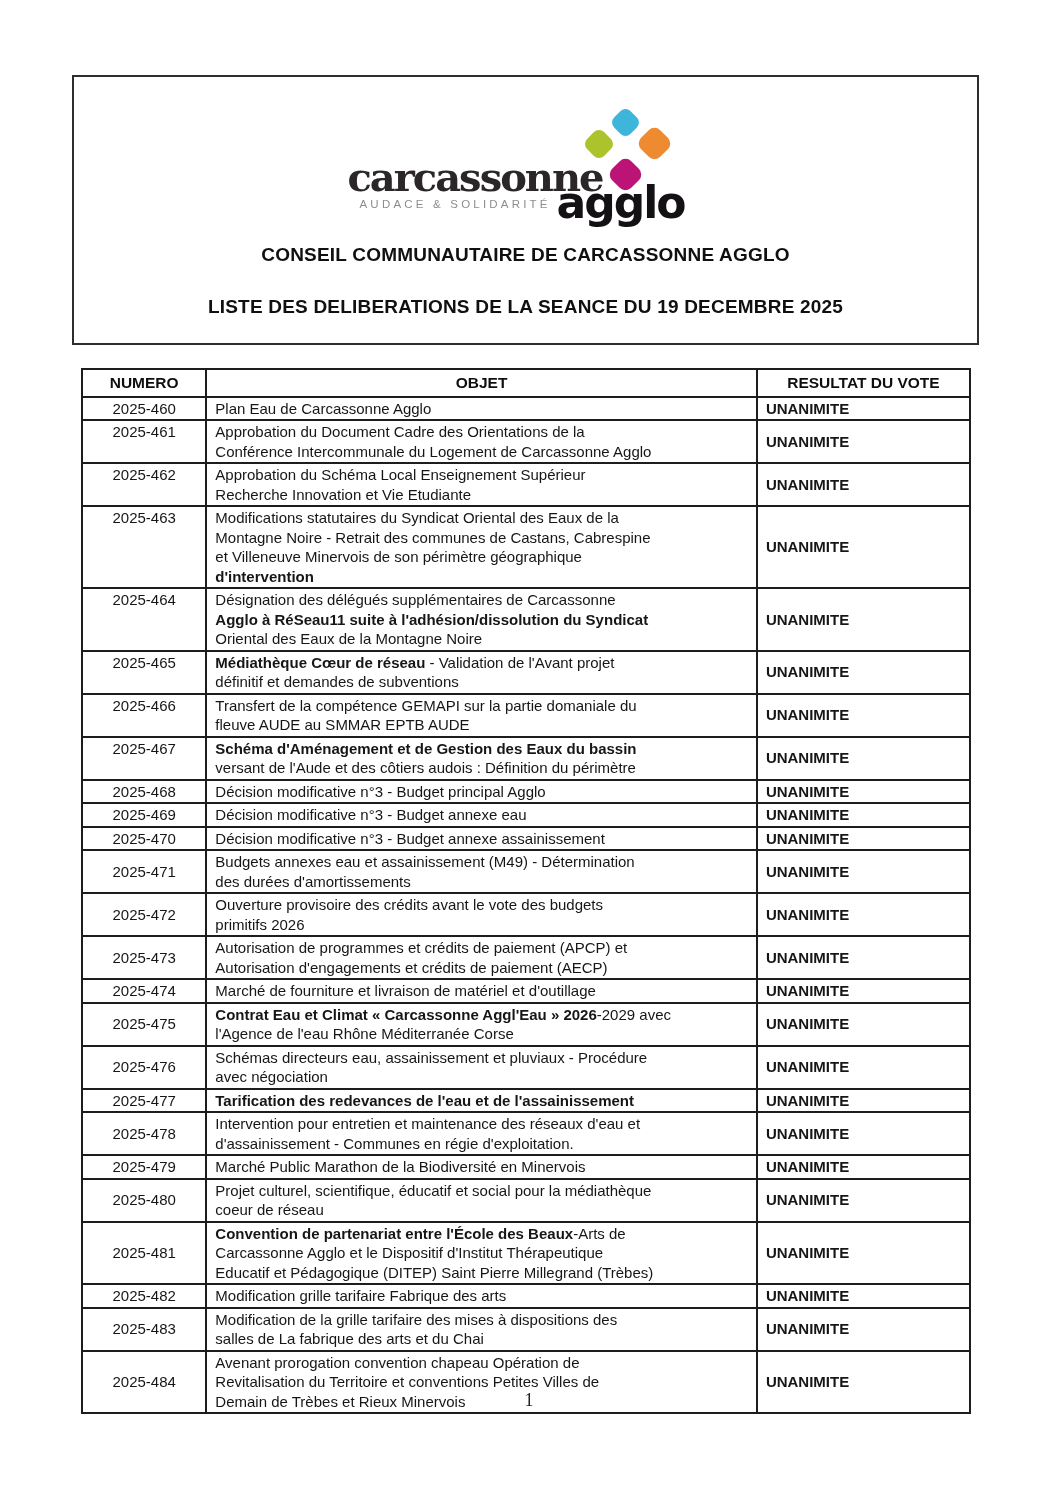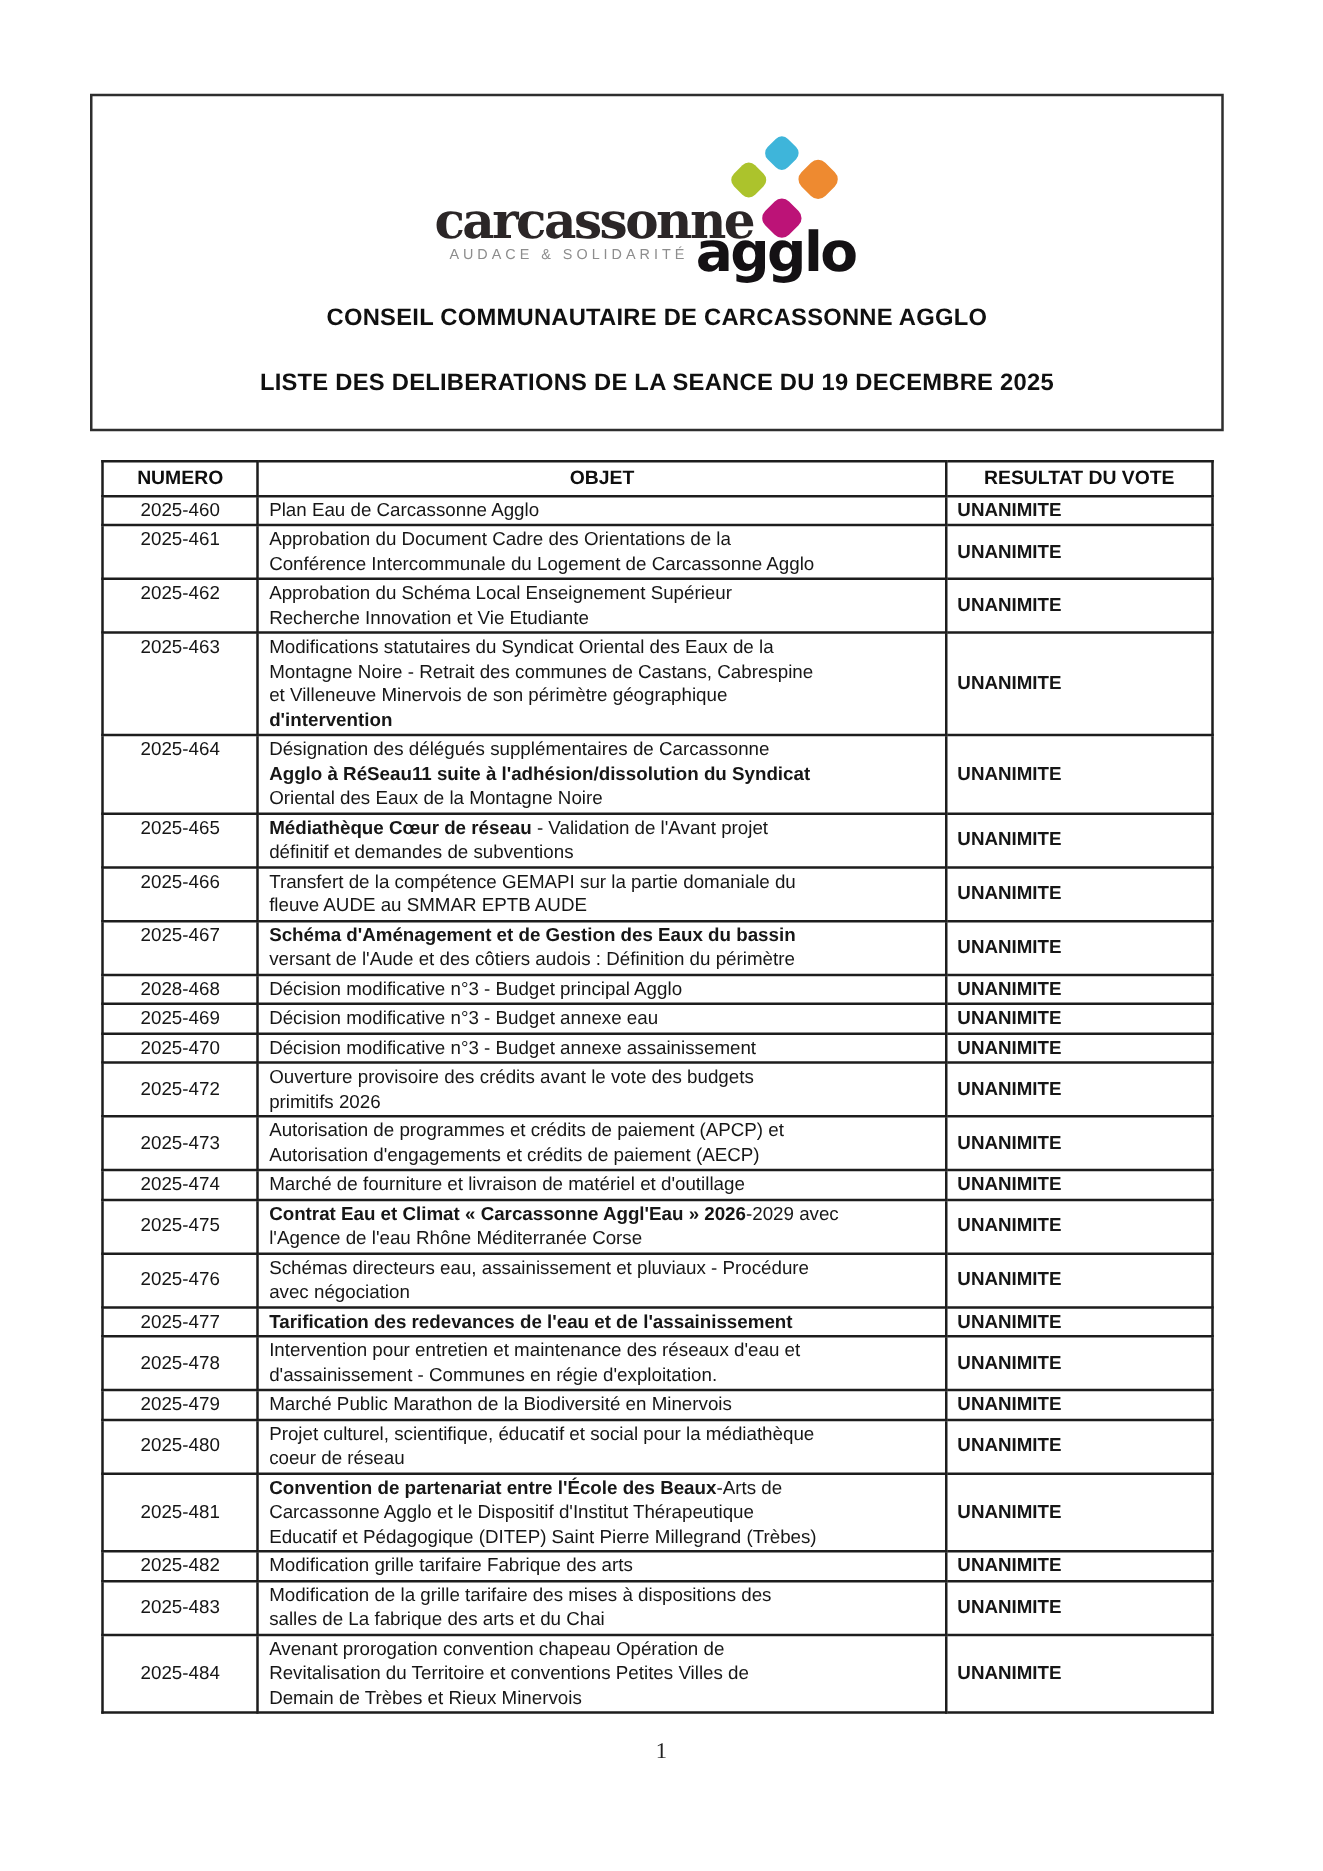--- a/index.html
+++ b/index.html
@@ -206,37 +206,45 @@
         </tr>
         <tr>
           <td class="num valign-top">2025-467</td>
           <td class="objet valign-top">
             <div class="line"><span class="b">Schéma d'Aménagement et de Gestion des Eaux du bassin</span></div>
             <div class="line"><span>versant de l'Aude et des côtiers audois : Définition du périmètre</span></div>
           </td>
           <td class="vote">UNANIMITE</td>
         </tr>
         <tr>
-          <td class="num valign-top">2028-468</td>
+          <td class="num valign-top">2025-468</td>
           <td class="objet valign-top">
             <div class="line"><span>Décision modificative n°3 - Budget principal Agglo</span></div>
           </td>
           <td class="vote">UNANIMITE</td>
         </tr>
         <tr>
           <td class="num valign-middle">2025-469</td>
           <td class="objet valign-middle">
             <div class="line"><span>Décision modificative n°3 - Budget annexe eau</span></div>
           </td>
           <td class="vote">UNANIMITE</td>
         </tr>
         <tr>
           <td class="num valign-middle">2025-470</td>
           <td class="objet valign-middle">
             <div class="line"><span>Décision modificative n°3 - Budget annexe assainissement</span></div>
+          </td>
+          <td class="vote">UNANIMITE</td>
+        </tr>
+        <tr>
+          <td class="num valign-middle">2025-471</td>
+          <td class="objet valign-middle">
+            <div class="line"><span>Budgets annexes eau et assainissement (M49) - Détermination</span></div>
+            <div class="line"><span>des durées d'amortissements</span></div>
           </td>
           <td class="vote">UNANIMITE</td>
         </tr>
         <tr>
           <td class="num valign-middle">2025-472</td>
           <td class="objet valign-middle">
             <div class="line"><span>Ouverture provisoire des crédits avant le vote des budgets</span></div>
             <div class="line"><span>primitifs 2026</span></div>
           </td>
           <td class="vote">UNANIMITE</td>

